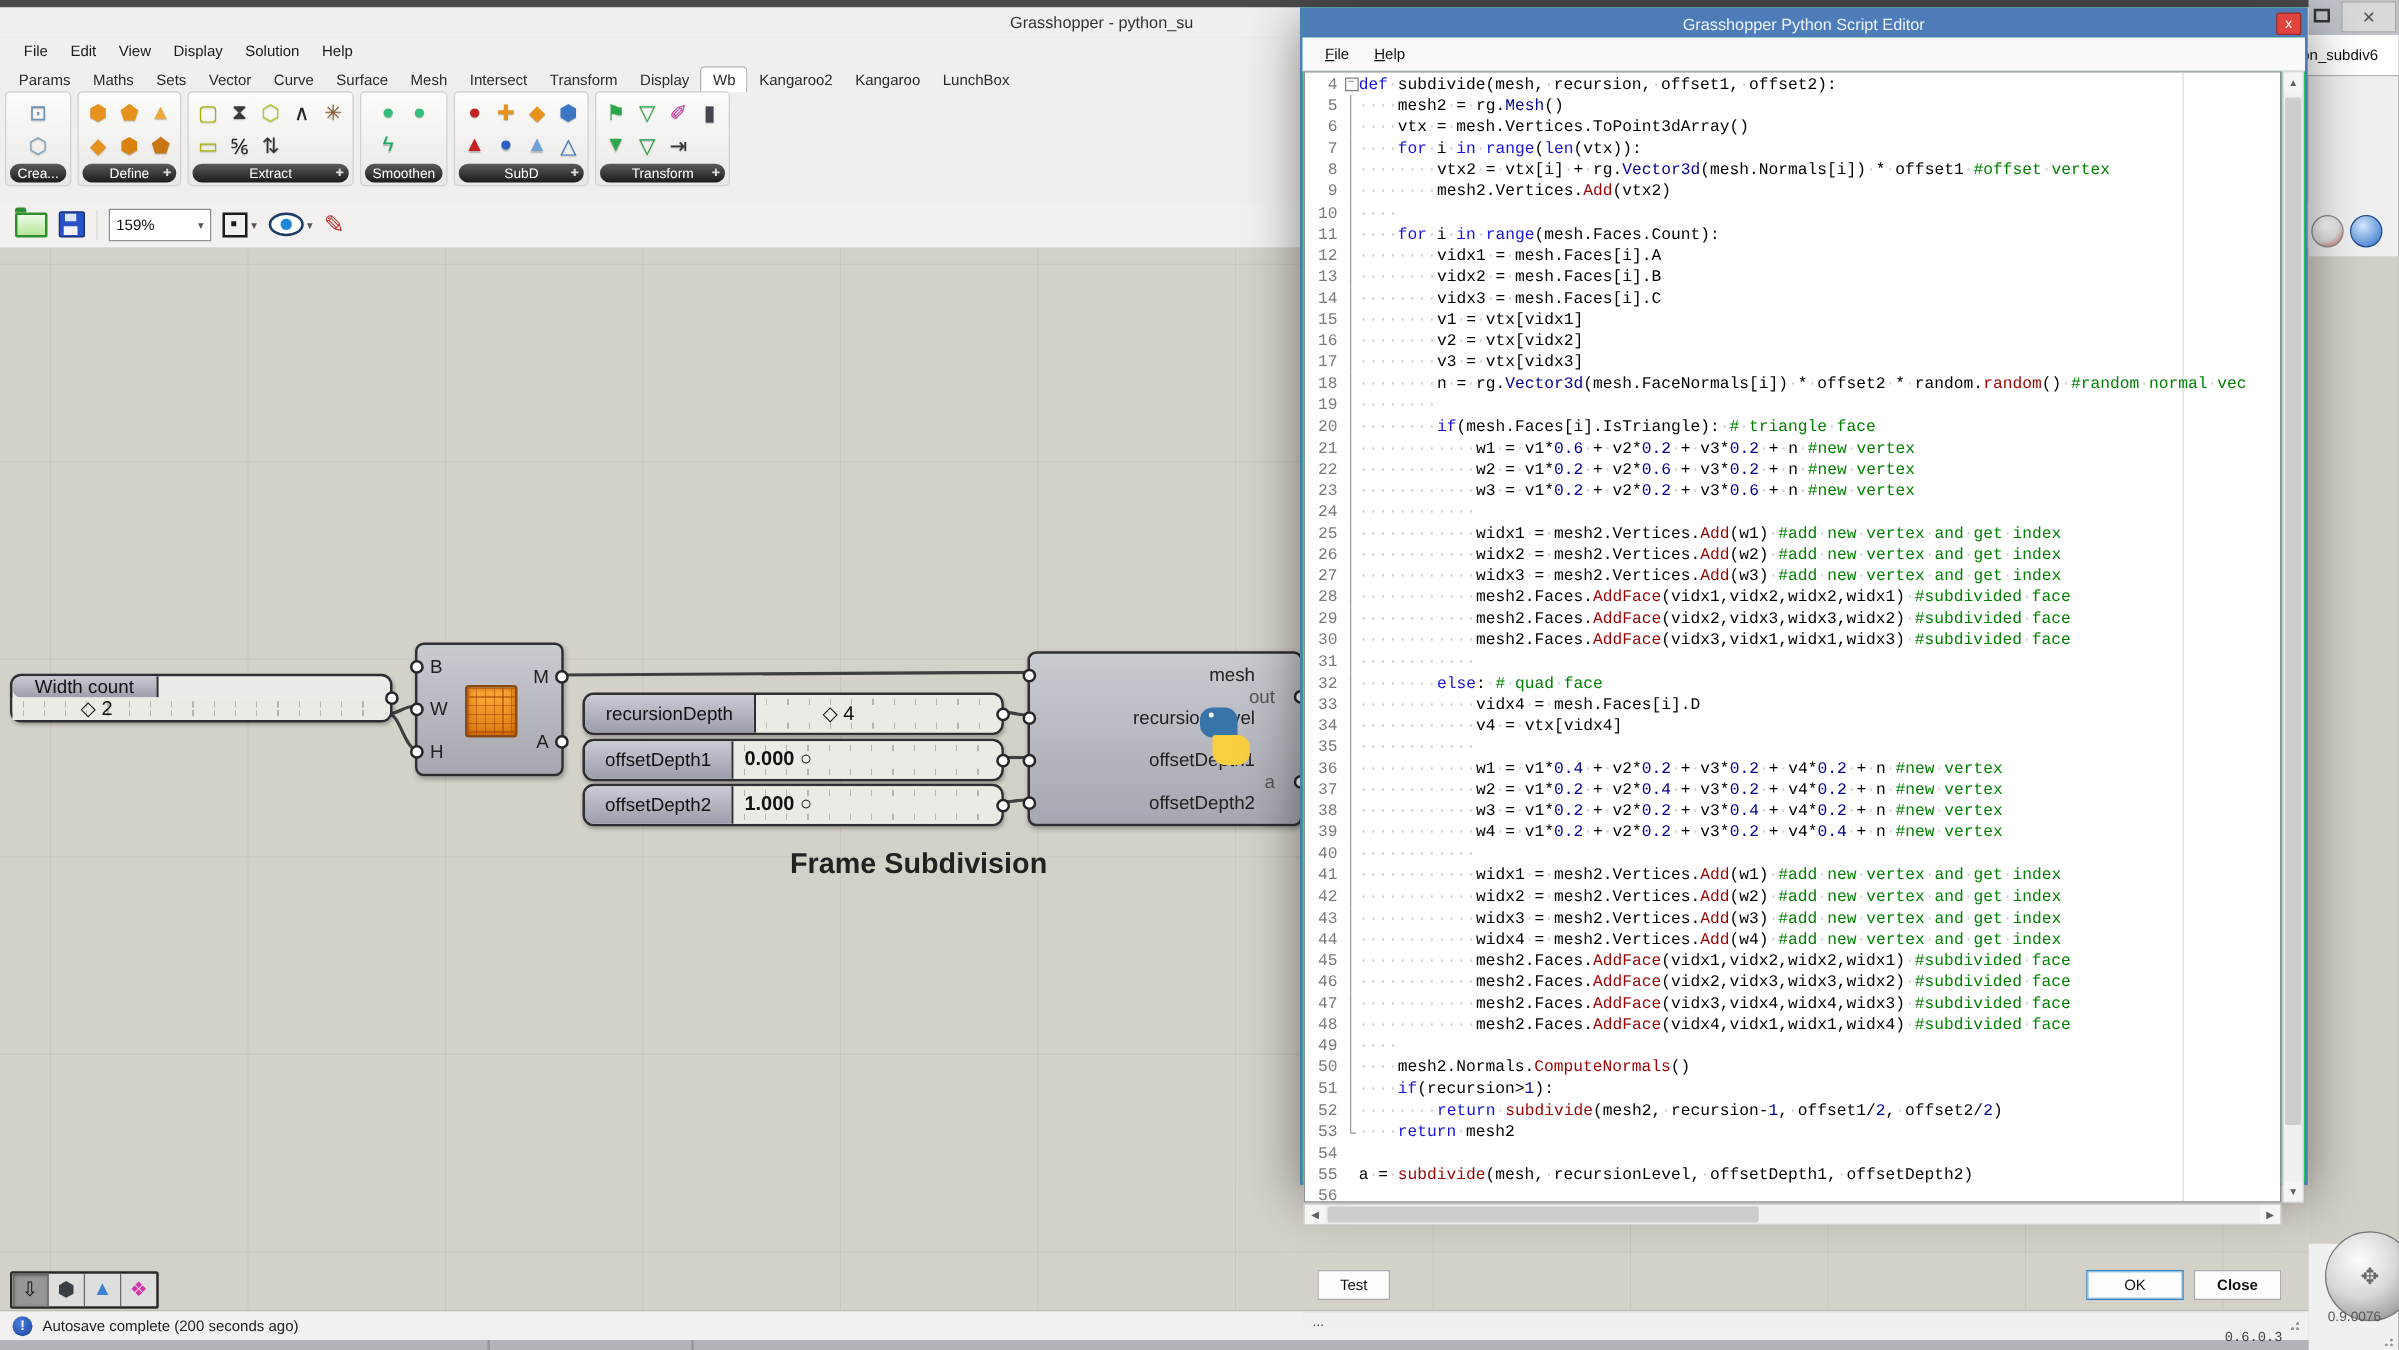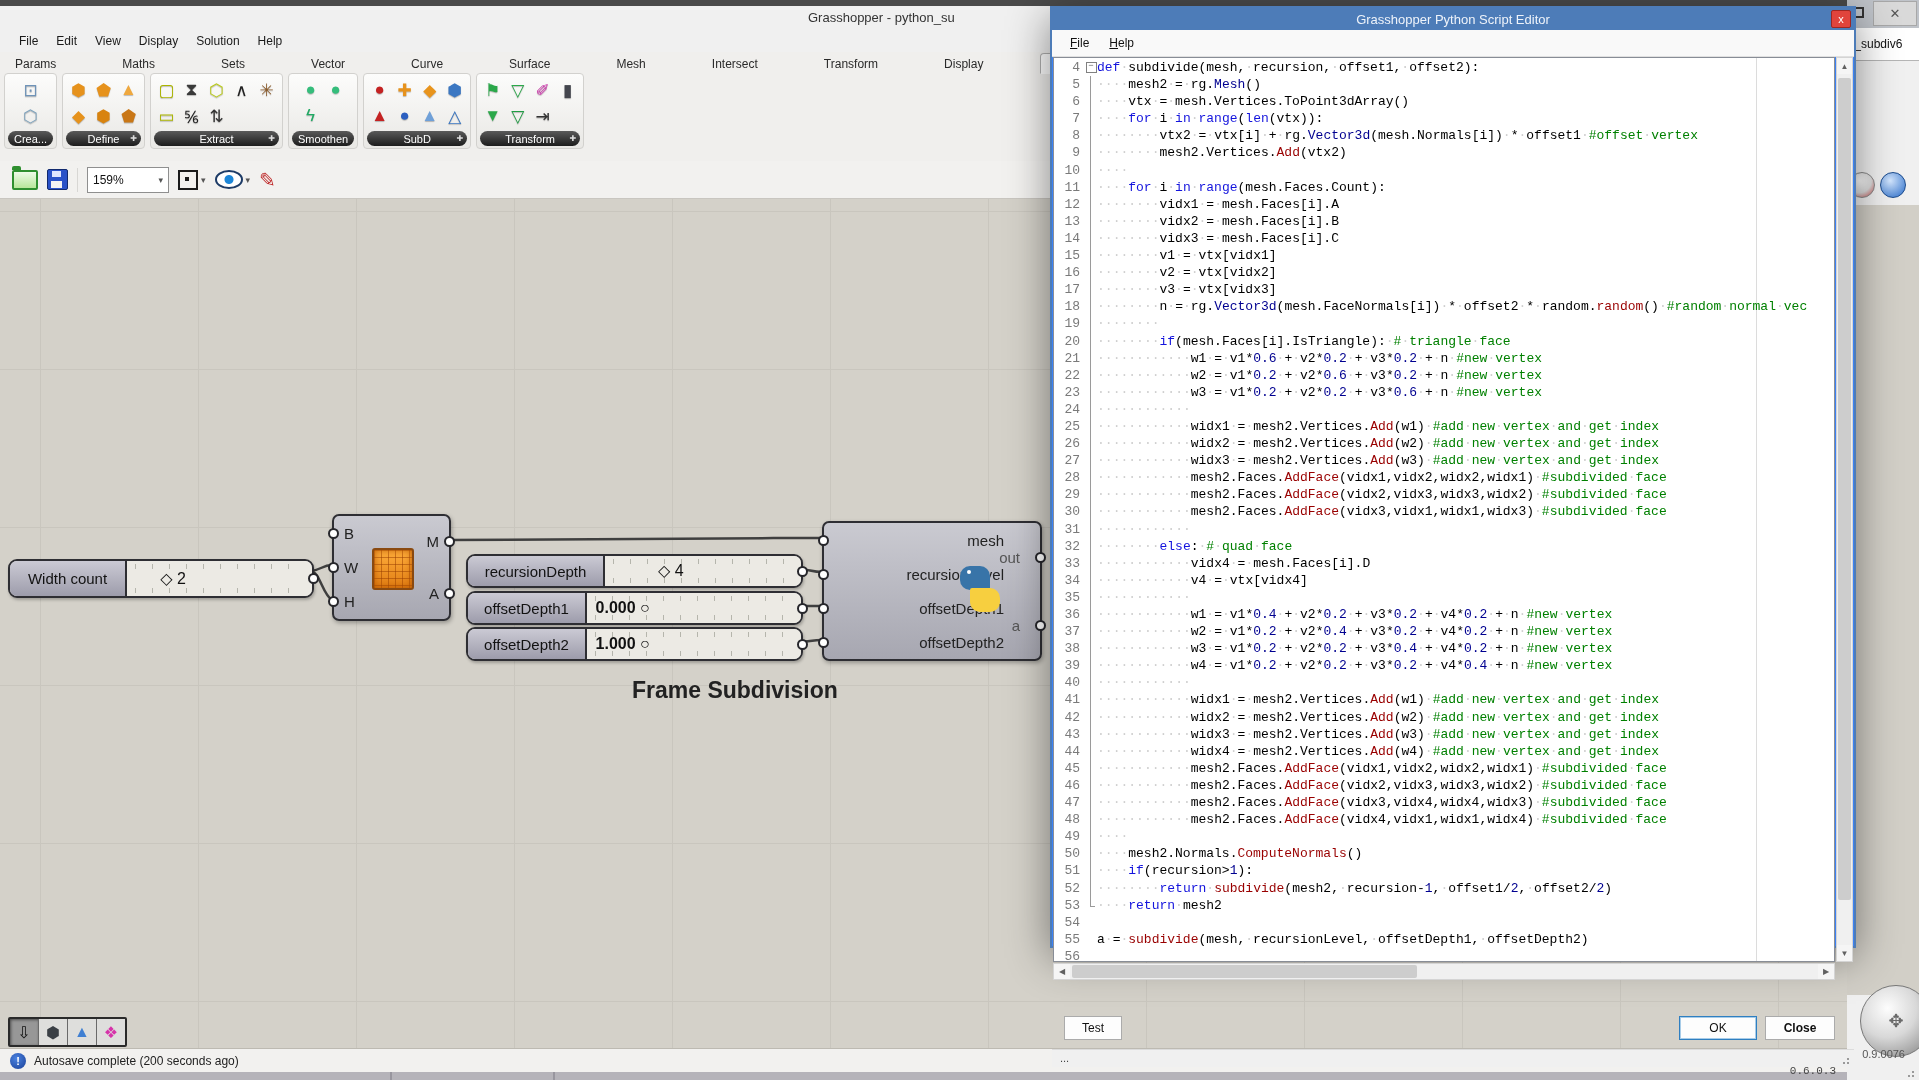--- a/index.html
+++ b/index.html
@@ -6,21 +6,21 @@
   body{width:1919px;height:1080px;position:relative;overflow:hidden;
        font-family:"Liberation Sans",sans-serif;background:#4a4a4a;}
   
   #gh-window{position:absolute;left:0;top:6px;width:1847px;height:1074px;background:#f0efed;}
   .gh-titlebar{position:absolute;left:0;top:0;width:100%;height:24px;background:#f0f0f0;
     border-bottom:1px solid #e2e2e2;}
   .gh-title{position:absolute;left:808px;top:4px;font-size:13px;color:#333;white-space:nowrap;}
   .gh-menubar{position:absolute;left:0;top:24px;width:100%;height:22px;background:#f0f0f0;
     display:flex;align-items:center;padding-left:10px;box-sizing:border-box;}
   .gh-menu-item{font-size:12px;color:#1a1a1a;padding:2px 9px;cursor:default;}
-  .gh-tabs{position:absolute;left:6px;top:46px;height:21px;display:flex;align-items:flex-end;gap:48px;}
+  .gh-tabs{position:absolute;left:6px;top:46px;height:21px;display:flex;align-items:flex-end;}
   .gh-tab{font-size:12px;color:#2a2a2a;padding:3px 9px 2px 9px;white-space:nowrap;}
   .gh-tab.active{background:#fff;border:1px solid #b0b0b0;border-bottom:1px solid #fff;
     border-radius:4px 4px 0 0;position:relative;top:1px;}
   .gh-toolbar{position:absolute;left:4px;top:67px;height:88px;display:flex;gap:5px;align-items:flex-start;}
   .tb-group{background:linear-gradient(#fcfcfb,#e9e8e5);border:1px solid #d2d1ce;border-radius:4px;
     padding:3px 3px 2px 3px;display:flex;flex-direction:column;align-items:center;}
   .tb-grid{display:grid;grid-auto-rows:26px;}
   .tb-icon{width:25px;height:26px;display:flex;align-items:center;justify-content:center;
     font-size:17px;text-shadow:0 1px 1px rgba(0,0,0,.25);cursor:default;}
   .tb-label{margin-top:2px;height:15px;align-self:stretch;background:linear-gradient(#5a5a5a,#1c1c1c);
@@ -90,22 +90,22 @@
   .float-icon:last-child{border-right:none;}
   .float-icon.pressed{background:#979797;box-shadow:inset 1px 1px 3px rgba(0,0,0,.5);}
   .gh-statusbar{position:absolute;left:0;top:1042px;width:100%;height:24px;background:#f2f1ef;
     border-top:1px solid #bdbab2;display:flex;align-items:center;gap:8px;padding-left:10px;box-sizing:border-box;}
   .status-icon{width:16px;height:16px;border-radius:50%;background:radial-gradient(circle at 40% 35%,#4a82e0,#1a3f96);
     color:#fff;font-size:11px;font-weight:bold;display:flex;align-items:center;justify-content:center;}
   .status-text{font-size:12px;color:#222;}
   .gh-bottomstrip{position:absolute;left:0;top:1066px;width:100%;height:8px;background:#b5b3b9;}
   .gh-bottomstrip i{position:absolute;top:0;width:2px;height:8px;background:#98969e;}
   
-  #editor{position:absolute;left:1040px;top:6px;width:806px;height:942px;background:#3b82f6;
-    border:2px solid #4d7cb8;box-sizing:border-box;box-shadow:0 10px 40px rgba(0,0,0,.45);margin-left:10px;}
+  #editor{position:absolute;left:1040px;top:6px;width:806px;height:942px;background:#22c55e;
+    border:2px solid #4d7cb8;box-sizing:border-box;box-shadow:0 10px 40px rgba(0,0,0,.45);}
   .ed-titlebar{position:absolute;left:0;top:0;width:100%;height:22px;background:#4d7cb8;
     display:flex;align-items:center;justify-content:center;color:#eef3fa;font-size:13px;}
   .ed-close{position:absolute;right:3px;top:2px;width:20px;height:18px;background:#e0443c;border:1px solid #9e2722;
     border-radius:2px;color:#fff;font-size:11px;display:flex;align-items:center;justify-content:center;box-sizing:border-box;}
   .ed-menubar{position:absolute;left:0;top:22px;width:100%;height:27px;background:#f9f9f9;
     border-bottom:1px solid #e0e0e0;display:flex;align-items:center;padding-left:10px;box-sizing:border-box;gap:4px;}
   .ed-menu-item{display:inline-block;font-size:12px;color:#111;padding:3px 8px;}
   .ed-menu-item::first-letter{text-decoration:underline;}
   .ed-codearea{position:absolute;left:1px;top:49px;width:782px;height:905px;background:#fff;
     border:1px solid #888d96;box-sizing:border-box;overflow:hidden;}
@@ -305,21 +305,21 @@
   <div class="gh-canvas" id="gh-canvas">
     <svg id="wires" width="1040" height="849">
       <path d="M310,372 C320,372 322,366 332,366" stroke="#3f3f3f" stroke-width="2.5" fill="none"></path>
       <path d="M310,372 C320,372 322,395 332,401" stroke="#3f3f3f" stroke-width="2.5" fill="none"></path>
       <path d="M447,341 C580,341 700,339 822,339" stroke="#3f3f3f" stroke-width="2.5" fill="none"></path>
       <path d="M798,370 C808,370 812,373 822,373" stroke="#3f3f3f" stroke-width="2.5" fill="none"></path>
       <path d="M798,407 C808,407 812,407 822,407" stroke="#3f3f3f" stroke-width="2.5" fill="none"></path>
       <path d="M798,443 C808,443 812,441 822,441" stroke="#3f3f3f" stroke-width="2.5" fill="none"></path>
     </svg>
     <div id="sliders-root">
-        <div class="gh-slider" style="left: 8px; top: 360px; width: 302px; height: 35px;">
+        <div class="gh-slider" style="left: 8px; top: 340px; width: 302px; height: 35px; flex-direction: column;">
           <div class="slider-label" style="width: 117px;">Width count</div>
           <div class="slider-track">
             <div class="slider-ticks"></div>
             <div class="slider-ticks bot"></div>
             <span class="slider-value" style="left: 18%;">◇ 2</span>
           </div>
           <div class="nub" style="right: -7px; top: 50%; margin-top: -5.5px;"></div>
         </div>
         <div class="gh-slider" style="left: 466px; top: 355px; width: 333px; height: 30px;">
           <div class="slider-label" style="width: 137px;">recursionDepth</div>

